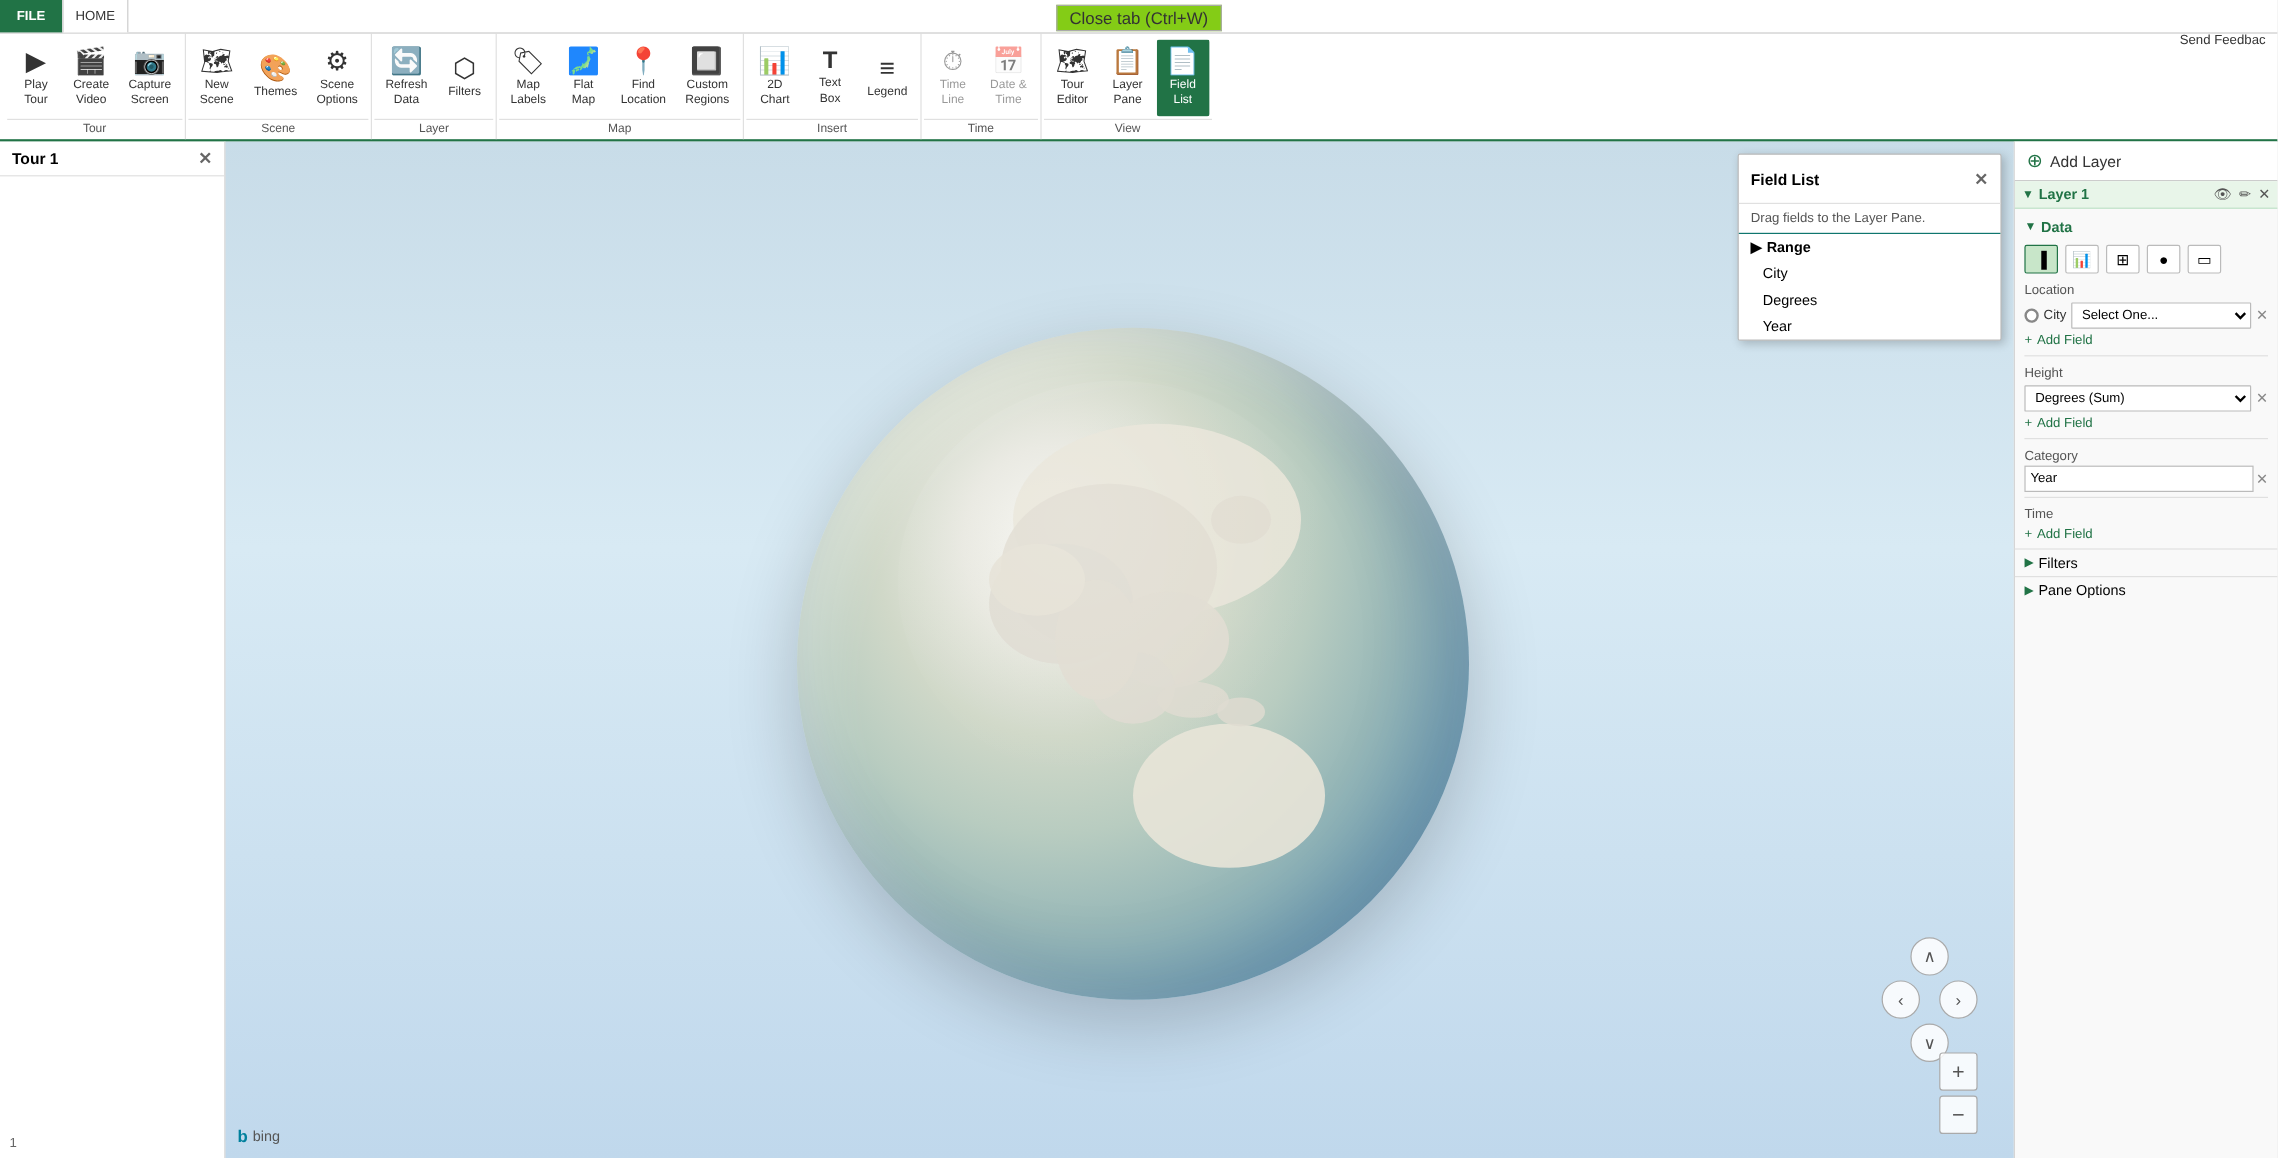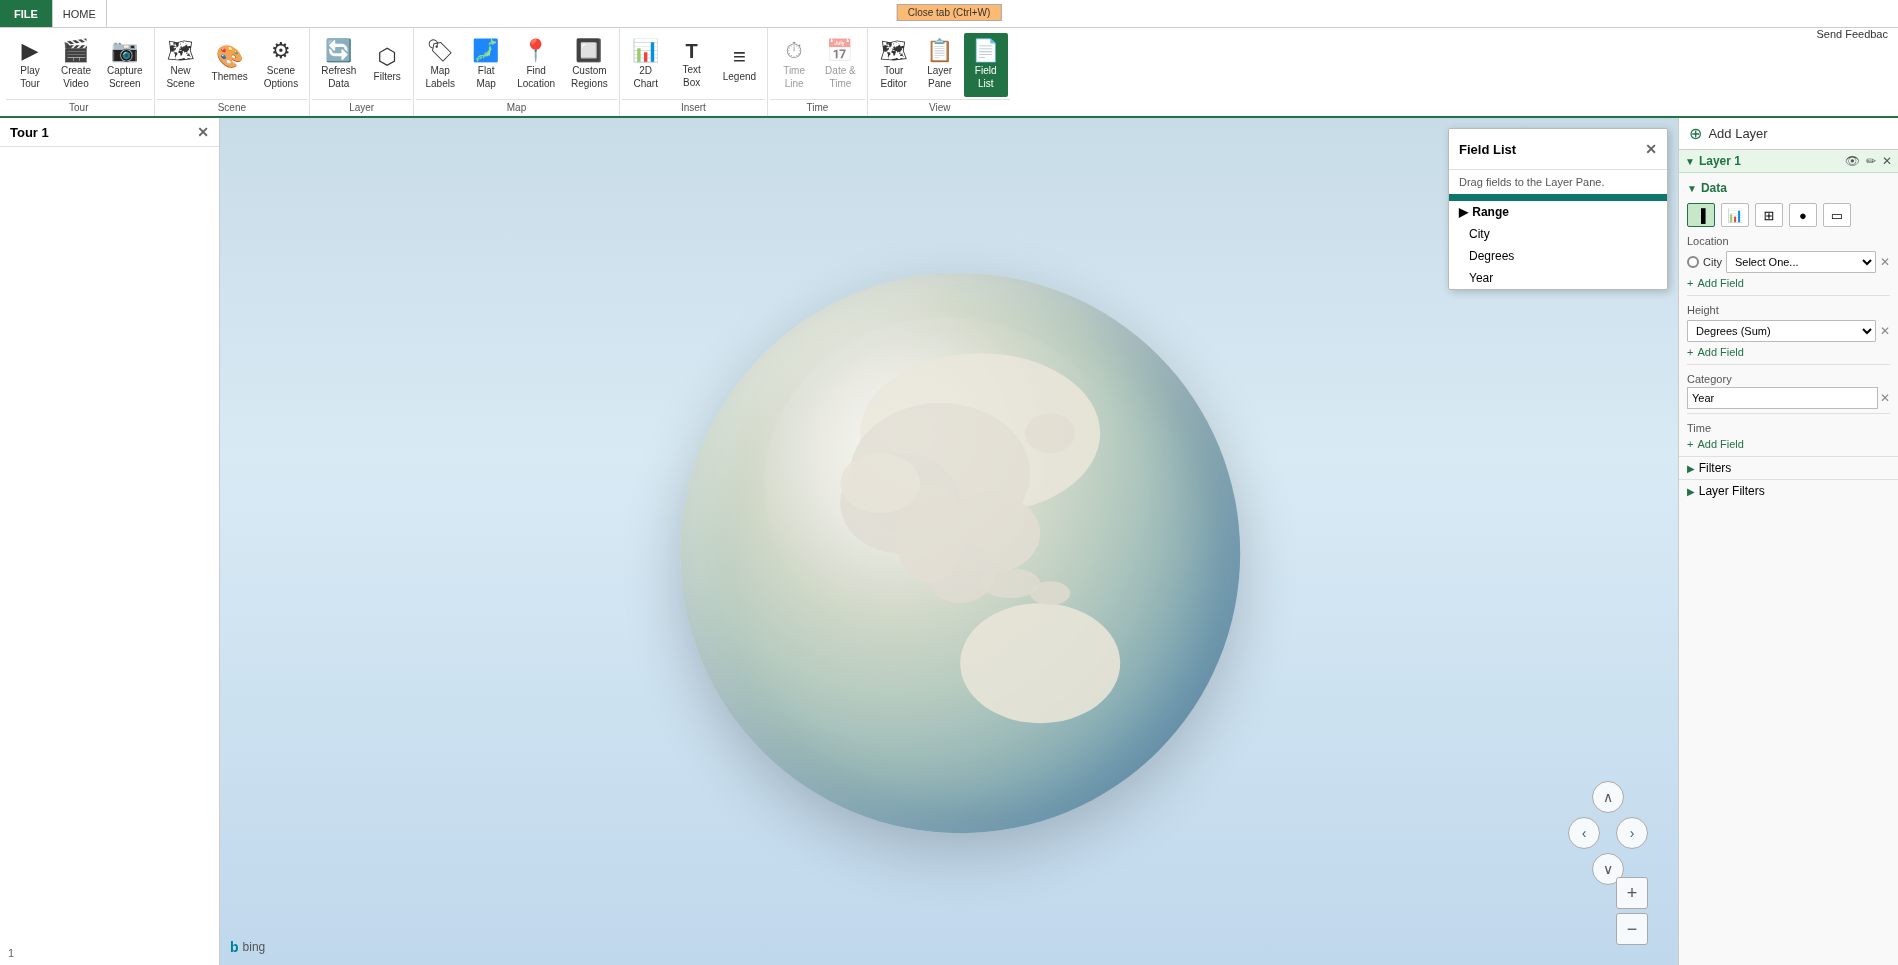--- a/index.html
+++ b/index.html
@@ -32,22 +32,22 @@
       background: #fff;
       border-right: 1px solid #ccc;
       border-left: 1px solid #ccc;
     }
     .close-tab-btn {
       position: absolute;
       left: 50%;
       transform: translateX(-50%);
       top: 4px;
       border: 1px solid #aaa;
-      background: #fdba74;
-      font-size: 10px;
+      background: #84cc16;
+      font-size: 14px;
       padding: 2px 10px;
       cursor: pointer;
       color: #333;
     }
     .send-feedback {
       margin-left: auto;
       margin-right: 10px;
       font-size: 11px;
       color: #333;
       cursor: pointer;
@@ -107,21 +107,21 @@
     .ribbon-btn .icon { font-size: 22px; line-height: 1; }
 
     
     .main-layout {
       display: flex;
       height: calc(965px - 28px - 90px);
     }
 
     
     .tour-panel {
-      width: 220px;
+      width: 188px;
       background: #fff;
       border-right: 1px solid #ccc;
       display: flex;
       flex-direction: column;
       justify-content: space-between;
     }
     .tour-header {
       display: flex;
       align-items: center;
       justify-content: space-between;
@@ -288,21 +288,21 @@
     }
     .field-list-close {
       cursor: pointer;
       font-size: 14px;
       color: #666;
     }
     .field-list-desc {
       padding: 6px 10px;
       font-size: 11px;
       color: #555;
-      border-bottom: 7px solid #0f766e;
+      border-bottom: 1px solid #0f766e;
     }
     .field-list-item {
       padding: 4px 10px 4px 20px;
       font-size: 12px;
       cursor: default;
     }
     .field-list-item.group {
       padding-left: 10px;
       font-weight: bold;
       display: flex;
@@ -741,17 +741,17 @@
       </div>
     </div>
 
     <div class="filters-row">
       <span class="section-chevron">▶</span>
       <span>Filters</span>
     </div>
 
     <div class="layer-options-row">
       <span class="section-chevron">▶</span>
-      <span>Layer Filters</span>
+      <span>Pane Options</span>
     </div>
   </div>
 
 </div>
 
 </body></html>

